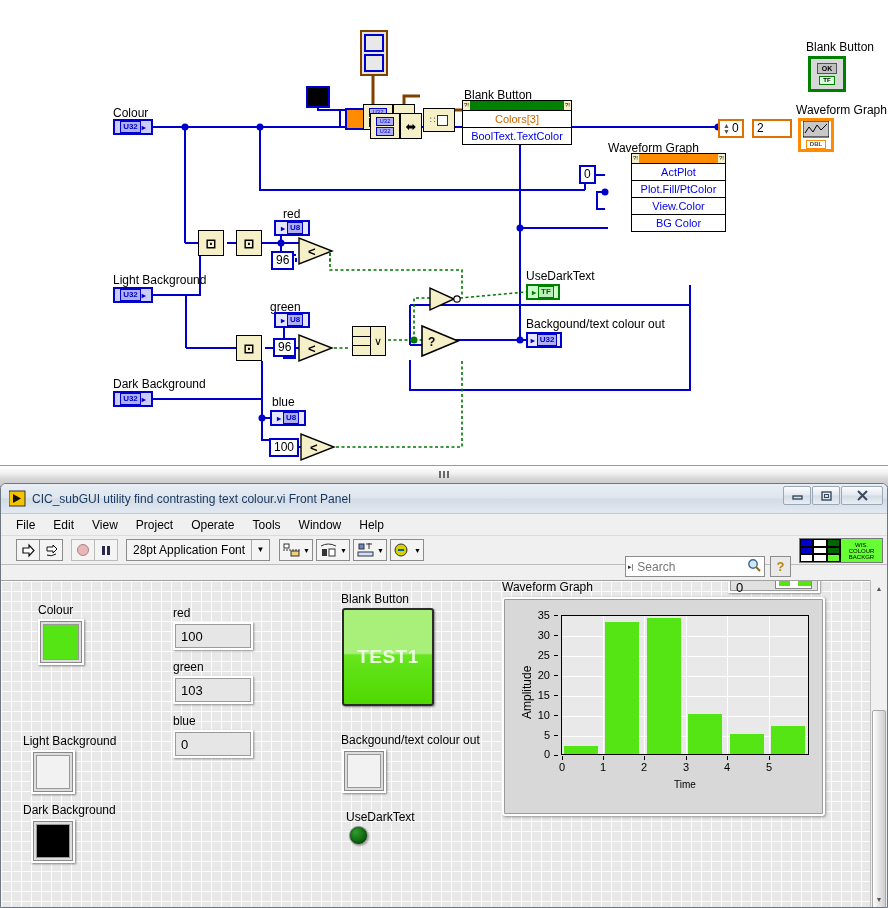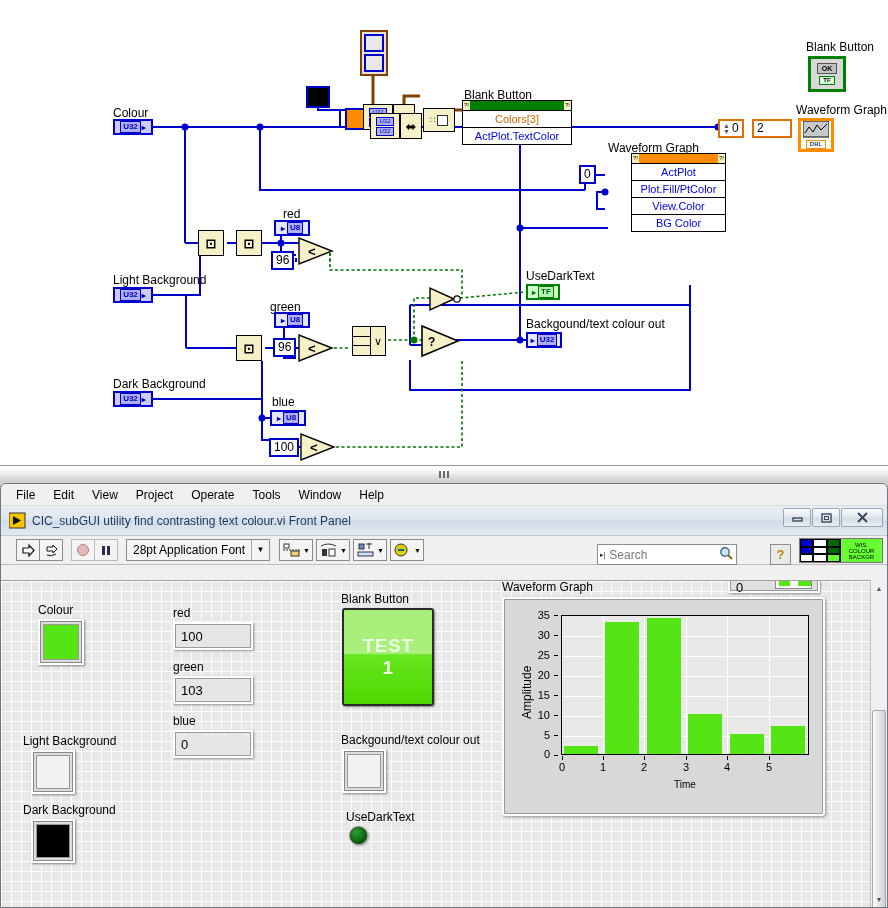--- a/index.html
+++ b/index.html
@@ -130,21 +130,21 @@
     display:flex; align-items:center; font-size:12px; color:#000; padding-left:6px;
   }
   .fontsel .arrow { width:18px; text-align:center; border-left:1px solid #aaa; margin-left:6px;
      font-size:8px; height:20px; line-height:20px;}
   .tb-combo {
     height:22px; border:1px solid #8c8c8c; background:#f4f4f4;
     display:flex; align-items:center; padding:0 2px; margin-right:3px;
   }
   .tb-combo .arrow { font-size:7px; margin-left:2px; }
 
-  #searchwrap { position:absolute; right:96px; top:8px; display:flex; align-items:flex-end;gap:28px; }
+  #searchwrap { position:absolute; right:96px; top:20px; display:flex; align-items:flex-end; }
   #searchbox {
     width:140px; height:21px; border:1px solid #8c8c8c; background:#fff;
     display:flex; align-items:center; font-size:12px; color:#777; padding-left:2px;
   }
   #searchbox .sarr { font-size:7px; color:#333; margin-right:4px;}
   #searchbox .sicon { margin-left:auto; margin-right:3px; }
   .helpbtn {
     width:21px; height:21px; border:1px solid #8c8c8c; background:#e9e9e9;
     margin-left:5px; display:flex; align-items:center; justify-content:center;
     color:#b8860b; font-weight:bold; font-size:13px;
@@ -184,21 +184,21 @@
     position:absolute; background:#e6e6e6;
     border:2px solid #fff;
     box-shadow: 1px 1px 2px rgba(0,0,0,.4), inset 0 0 0 1px #9a9a9a;
     font-size:13px; color:#000; display:flex; align-items:center; padding-left:6px;
   }
 
   #blank-button {
     position:absolute; border:2px solid #2a2a2a; border-radius:3px;
     background: linear-gradient(to bottom, #a8f07a 0%, #a8f07a 46%, #66e61e 48%, #4fd800 100%);
     box-shadow: 1px 1px 2px rgba(0,0,0,.45);
-    display:flex; flex-direction:column; align-items:center; justify-content:center;
+    display:flex; flex-direction:row; align-items:center; justify-content:center;
     color:#eaffe0; font-size:19px; font-weight:bold; letter-spacing:.5px;
   }
   #blank-button .l2 { font-weight:bold; }
 
   .led {
     position:absolute; width:19px; height:19px; border-radius:50%;
     background: radial-gradient(circle at 34% 30%, #2f9e2f, #0a5c0a 70%);
     border:1px solid #888;
     box-shadow: inset 0 0 2px rgba(0,0,0,.6), 1px 1px 2px rgba(0,0,0,.35);
   }
@@ -451,21 +451,21 @@
     <polygon points="2,2 2,32 38,17" fill="#f5f0c8" stroke="#000" stroke-width="1.6"></polygon>
     <text x="8" y="22" font-size="12" font-family="Liberation Sans, sans-serif" font-weight="bold">?</text>
   </svg>
 
   <div class="propnode" style="left:462px;top:100px;width:110px">
     <div class="pn-bar" style="background:#008000;display:flex;justify-content:space-between">
       <span style="font-size:6px;background:#f5f0c8;color:#000;padding:0 1px;line-height:9px">?!</span>
       <span style="font-size:6px;background:#f5f0c8;color:#000;padding:0 1px;line-height:9px">?!</span>
     </div>
     <div class="pn-row pn-orange">Colors[3]</div>
-    <div class="pn-row pn-blue">ActPlot.TextColor</div>
+    <div class="pn-row pn-blue">BoolText.TextColor</div>
   </div>
 
   <div class="propnode" style="left:631px;top:153px;width:95px">
     <div class="pn-bar" style="background:#ff8c00;display:flex;justify-content:space-between">
       <span style="font-size:6px;background:#f5f0c8;color:#000;padding:0 1px;line-height:9px">?!</span>
       <span style="font-size:6px;background:#f5f0c8;color:#000;padding:0 1px;line-height:9px">?!</span>
     </div>
     <div class="pn-row pn-blue">ActPlot</div>
     <div class="pn-row pn-blue">Plot.Fill/PtColor</div>
     <div class="pn-row pn-blue">View.Color</div>
@@ -495,31 +495,20 @@
 
 <div id="splitter">
   <div class="grip">
       <i></i>
       <i></i>
       <i></i>
     </div>
 </div>
 
 <div id="vi-window">
-
-  <div id="menubar">
-    <div class="mi">File</div>
-    <div class="mi">Edit</div>
-    <div class="mi">View</div>
-    <div class="mi">Project</div>
-    <div class="mi">Operate</div>
-    <div class="mi">Tools</div>
-    <div class="mi">Window</div>
-    <div class="mi">Help</div>
-  </div>
 
   <div id="titlebar">
     <div class="vi-ico">
       <svg width="17" height="17">
           <rect x="0" y="1" width="16" height="15" fill="#f5c400" stroke="#333"></rect>
           <polygon points="4,4 4,13 12,8.5" fill="#111"></polygon>
         </svg>
     </div>
     <div class="title-text">CIC_subGUI utility find contrasting text colour.vi Front Panel</div>
     <div class="wbtns">
@@ -535,20 +524,31 @@
           </svg>
       </div>
       <div class="wbtn close">
         <svg width="13" height="11">
             <path d="M2,1 L11,10 M11,1 L2,10" stroke="#3a4a5c" stroke-width="2" fill="none"></path>
           </svg>
       </div>
     </div>
   </div>
 
+  <div id="menubar">
+    <div class="mi">File</div>
+    <div class="mi">Edit</div>
+    <div class="mi">View</div>
+    <div class="mi">Project</div>
+    <div class="mi">Operate</div>
+    <div class="mi">Tools</div>
+    <div class="mi">Window</div>
+    <div class="mi">Help</div>
+  </div>
+
   <div id="toolbar">
     <div class="tb-sep"></div>
     <div class="tb-btn">
       <svg width="15" height="15">
           <path d="M2,5 L8,5 L8,2 L13,7.5 L8,13 L8,10 L2,10 Z" fill="#fff" stroke="#111" stroke-width="1.2"></path>
         </svg>
     </div>
     <div class="tb-btn">
       <svg width="15" height="15">
           <path d="M3,4 L9,4 L9,2 L13,6 L9,10 L9,8 L3,8 Z" fill="#fff" stroke="#111" stroke-width="1"></path>

